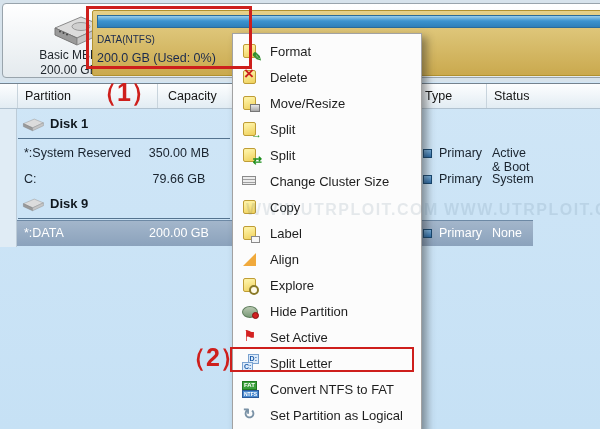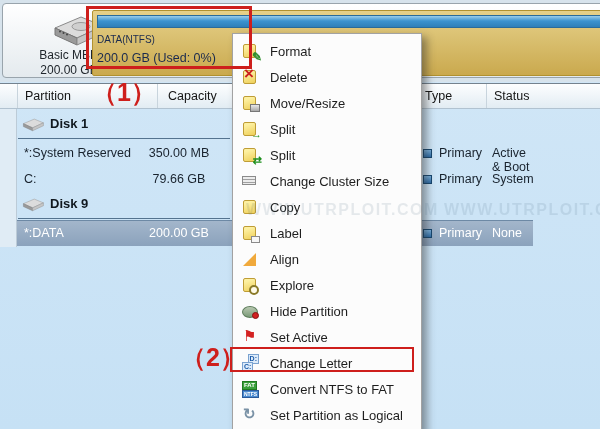--- a/index.html
+++ b/index.html
@@ -224,21 +224,21 @@
     <div class="mi">
         <span class="ico hid"></span>
         <span>Hide Partition</span>
       </div>
     <div class="mi">
         <span class="ico act"></span>
         <span>Set Active</span>
       </div>
     <div class="mi">
         <span class="ico chl"></span>
-        <span>Change Letter</span>
+        <span>Split Letter</span>
       </div>
     <div class="mi">
         <span class="ico cnv"></span>
         <span>Convert NTFS to FAT</span>
       </div>
     <div class="mi">
         <span class="ico log"></span>
         <span>Set Partition as Logical</span>
       </div>
   </div>

